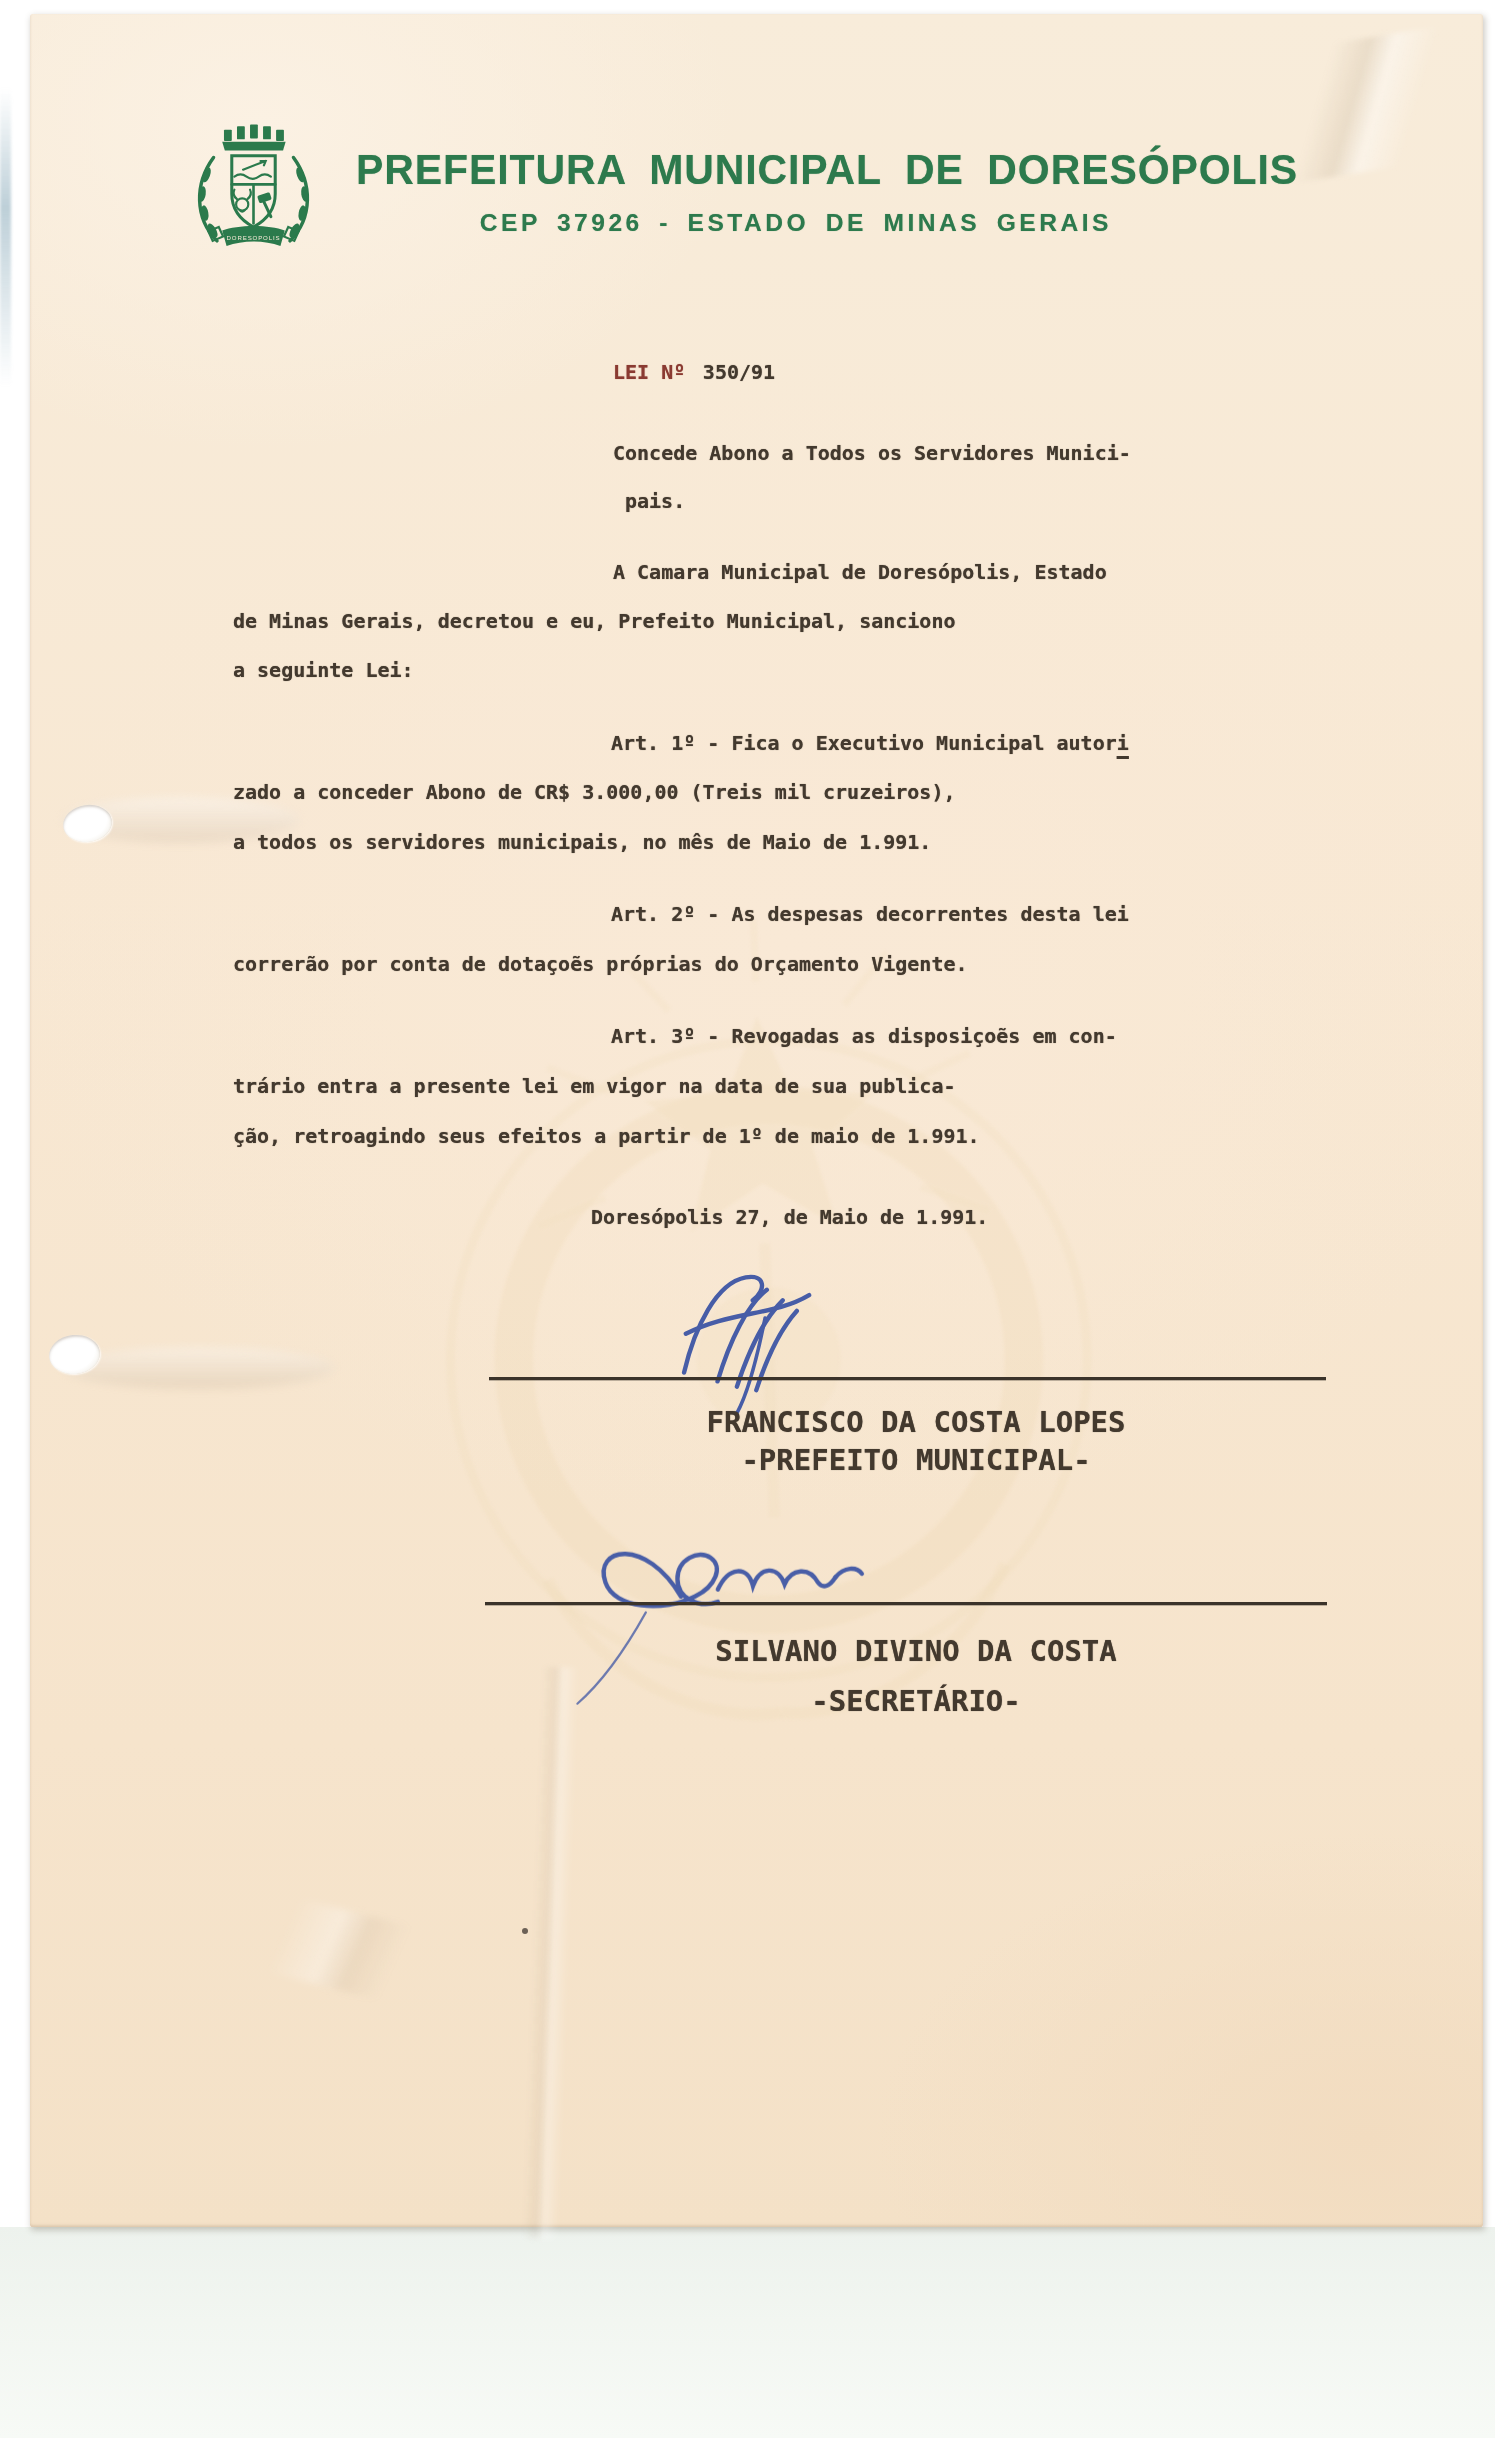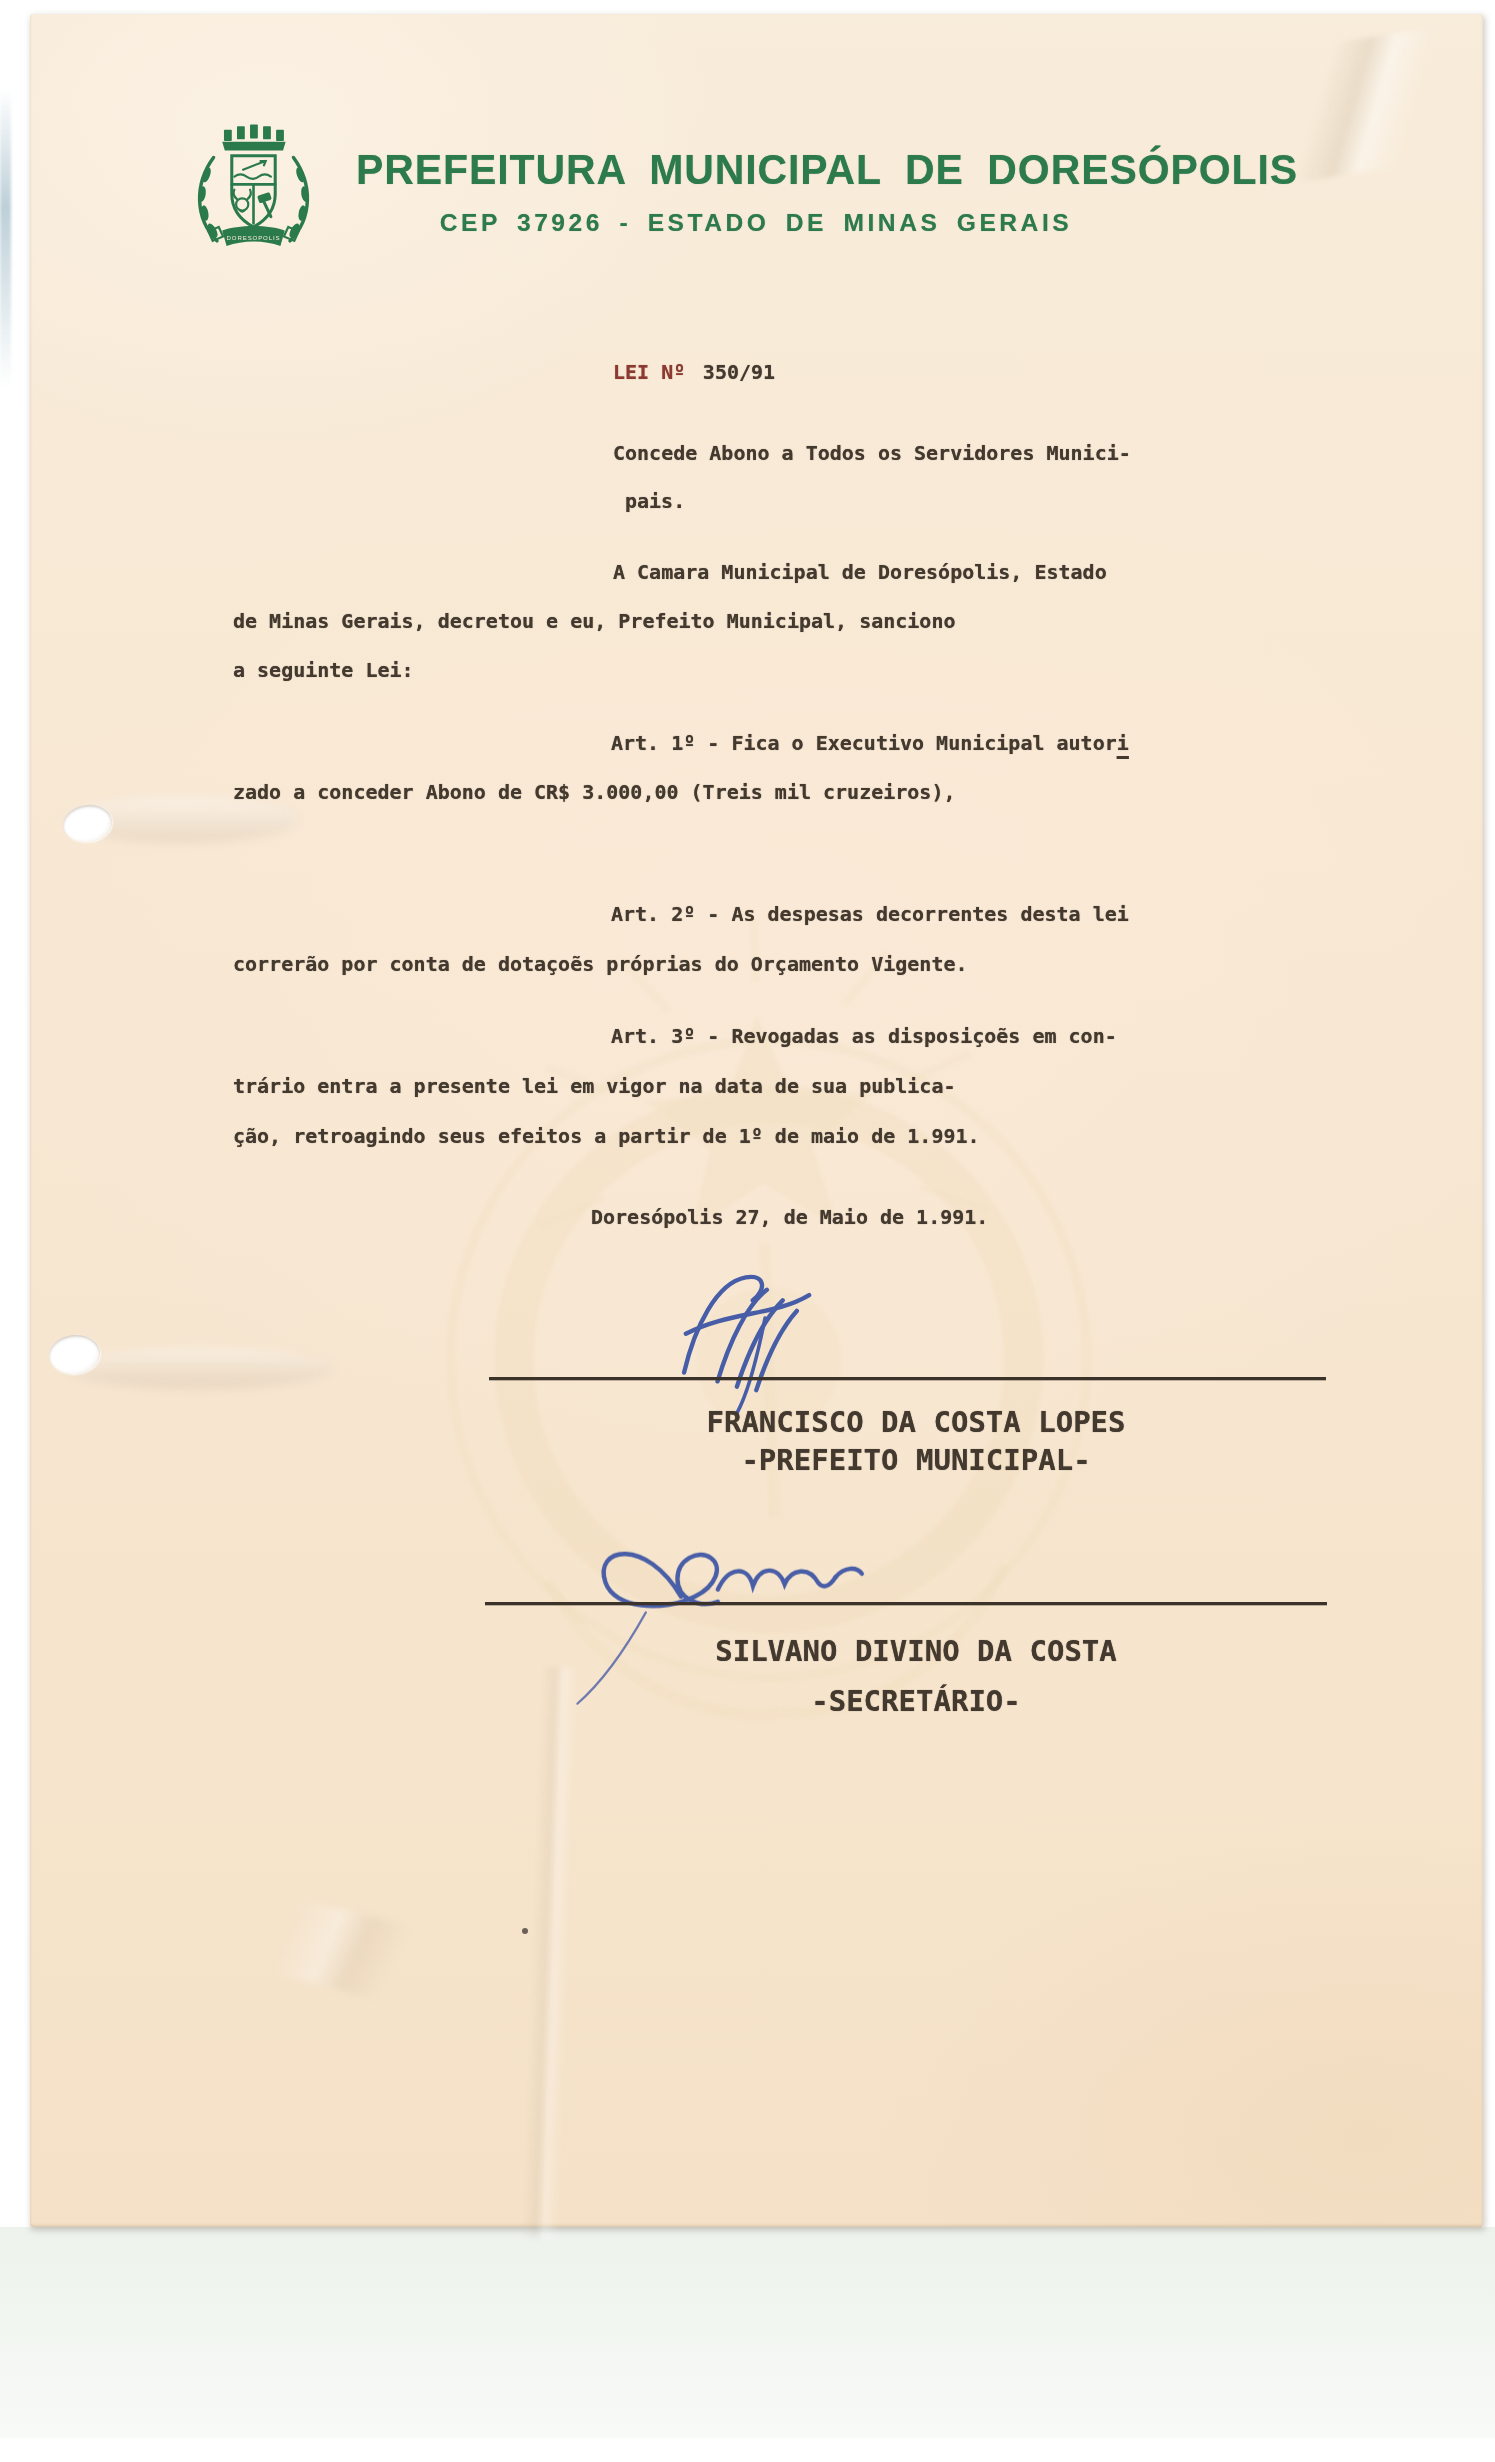--- a/index.html
+++ b/index.html
@@ -38,21 +38,21 @@
   .hole{position:absolute;border-radius:50%;
     background:radial-gradient(ellipse at 45% 40%, #ffffff 58%, #f3f0e9 82%, #e3dccd 100%);
     box-shadow:inset 0 1.8px 2.6px rgba(120,100,80,.30), 0.9px 0.9px 1.8px rgba(255,255,255,.85);}
   .hole-1{left:63px;top:805px;width:49px;height:37px;transform:rotate(-8deg);}
   .hole-2{left:49px;top:1335px;width:51px;height:39px;transform:rotate(-6deg);}
 
   
   .hdr-title{position:absolute;left:356px;top:146px;font-size:41px;font-weight:bold;color:#2d7a4d;
     letter-spacing:0.9px;word-spacing:11.4px;white-space:nowrap;transform:scaleY(1.04);
     text-shadow:0 0 0.9px rgba(45,122,77,.55);}
-  .hdr-sub{position:absolute;left:400px;top:209px;width:712px;text-align:center;font-size:24.6px;font-weight:bold;
+  .hdr-sub{position:absolute;left:400px;top:209px;width:712px;text-align:right;font-size:24.6px;font-weight:bold;
     color:#2d7a4d;letter-spacing:3.5px;word-spacing:6.2px;white-space:nowrap;text-shadow:0 0 0.9px rgba(45,122,77,.5);}
   .coat{position:absolute;left:183px;top:121px;width:141px;height:139px;}
 
   
   .tw{position:absolute;font-family:"DejaVu Sans Mono",monospace;font-size:20px;font-weight:bold;
     color:#43392e;line-height:35px;white-space:pre;text-shadow:0 0 0.9px rgba(62,52,42,.75);}
   .maroon{color:#8a3a31;text-shadow:0 0 0.9px rgba(138,58,49,.7);}
   .num-gap{padding-left:17.6px;}
   .cont{text-decoration:underline;text-underline-offset:6.2px;text-decoration-thickness:2.6px;}
   .tw-c{left:916px;transform:translateX(-50%);font-size:29px;}
@@ -158,20 +158,21 @@
 
   <div class="tw" style="left:613px;top:436px">Concede Abono a Todos os Servidores Munici-</div>
   <div class="tw" style="left:625px;top:484px">pais.</div>
 
   <div class="tw" style="left:613px;top:555px">A Camara Municipal de Doresópolis, Estado</div>
   <div class="tw" style="left:233px;top:604px">de Minas Gerais, decretou e eu, Prefeito Municipal, sanciono</div>
   <div class="tw" style="left:233px;top:653px">a seguinte Lei:</div>
 
   <div class="tw" style="left:611px;top:726px"><span>Art. 1º - Fica o Executivo Municipal autor</span><span class="cont">i</span></div>
   <div class="tw" style="left:233px;top:775px">zado a conceder Abono de CR$ 3.000,00 (Treis mil cruzeiros),</div>
+  <div class="tw" style="left:233px;top:825px">a todos os servidores municipais, no mês de Maio de 1.991.</div>
 
   <div class="tw" style="left:611px;top:897px">Art. 2º - As despesas decorrentes desta lei</div>
   <div class="tw" style="left:233px;top:947px">correrão por conta de dotaçoẽs próprias do Orçamento Vigente.</div>
 
   <div class="tw" style="left:611px;top:1019px">Art. 3º - Revogadas as disposiçoẽs em con-</div>
   <div class="tw" style="left:233px;top:1069px">trário entra a presente lei em vigor na data de sua publica-</div>
   <div class="tw" style="left:233px;top:1119px">ção, retroagindo seus efeitos a partir de 1º de maio de 1.991.</div>
 
   <div class="tw" style="left:591px;top:1200px">Doresópolis 27, de Maio de 1.991.</div>
 

